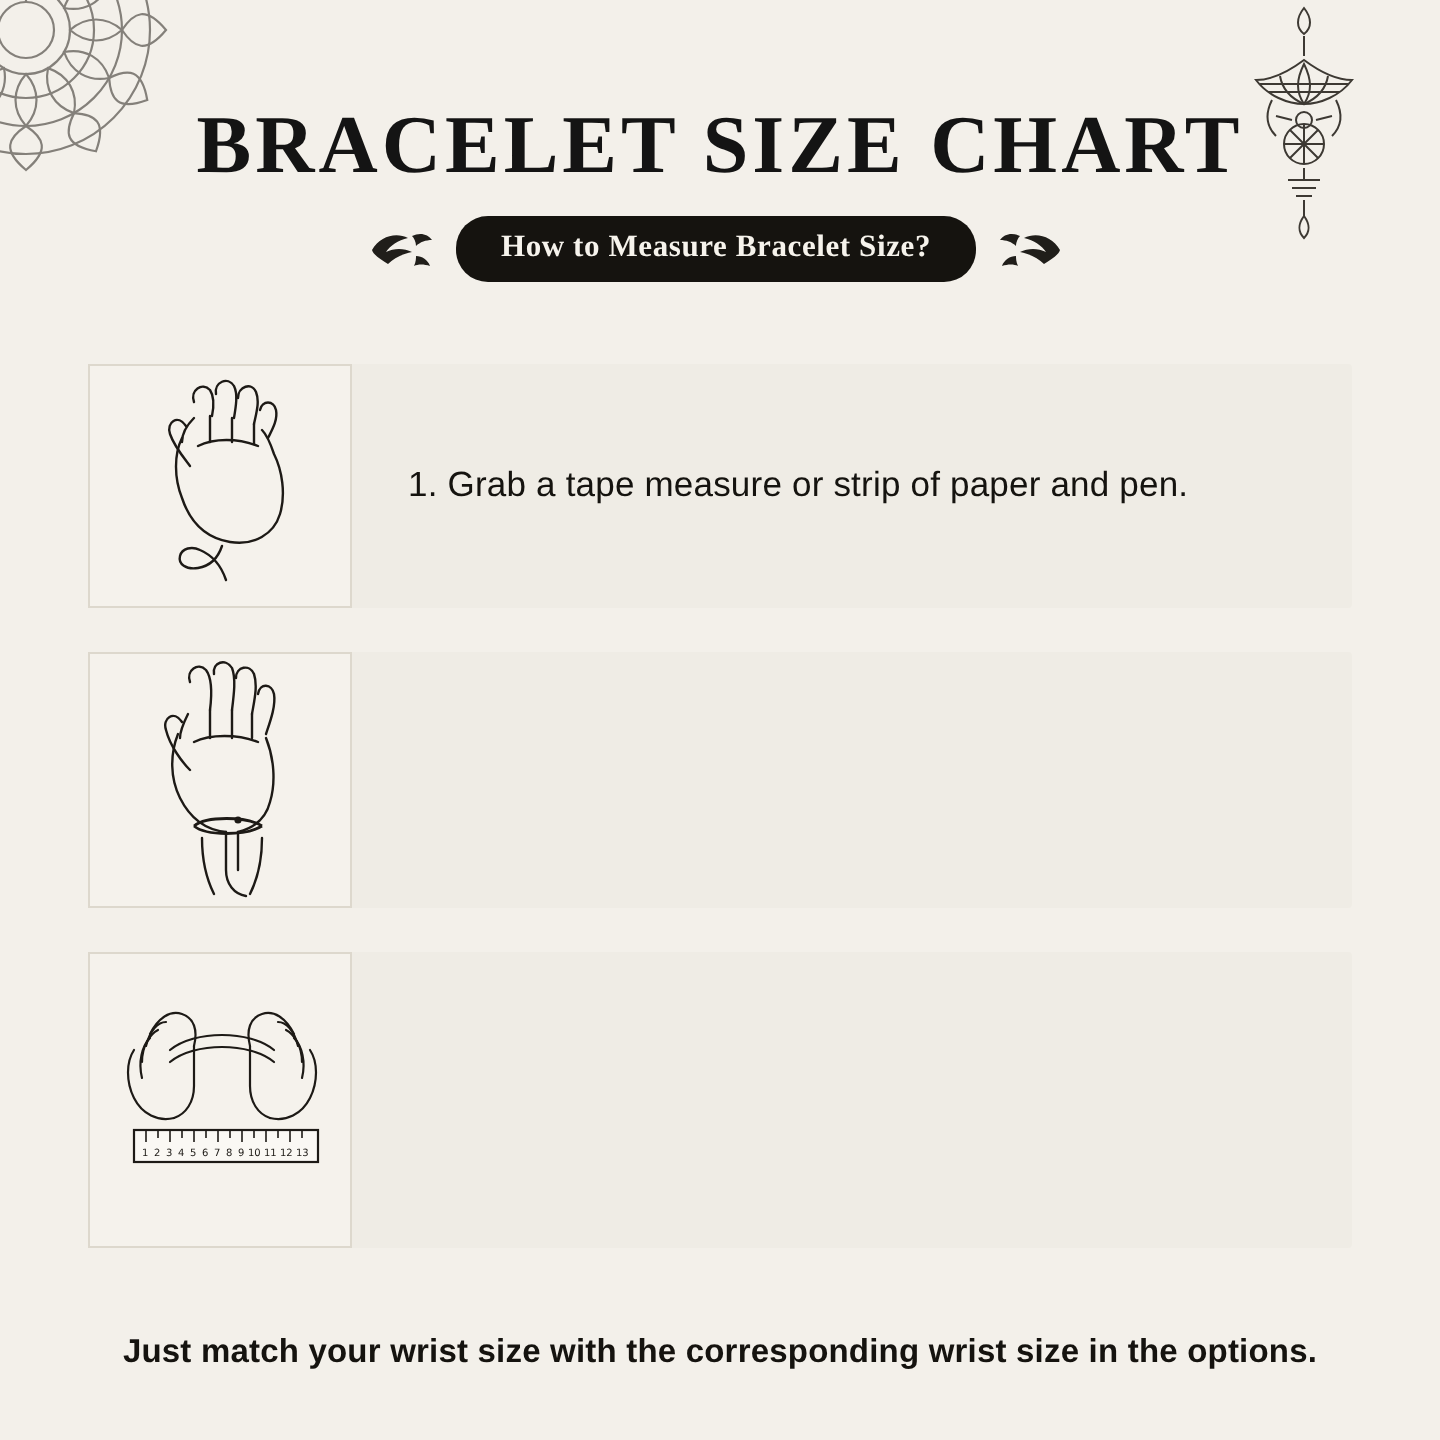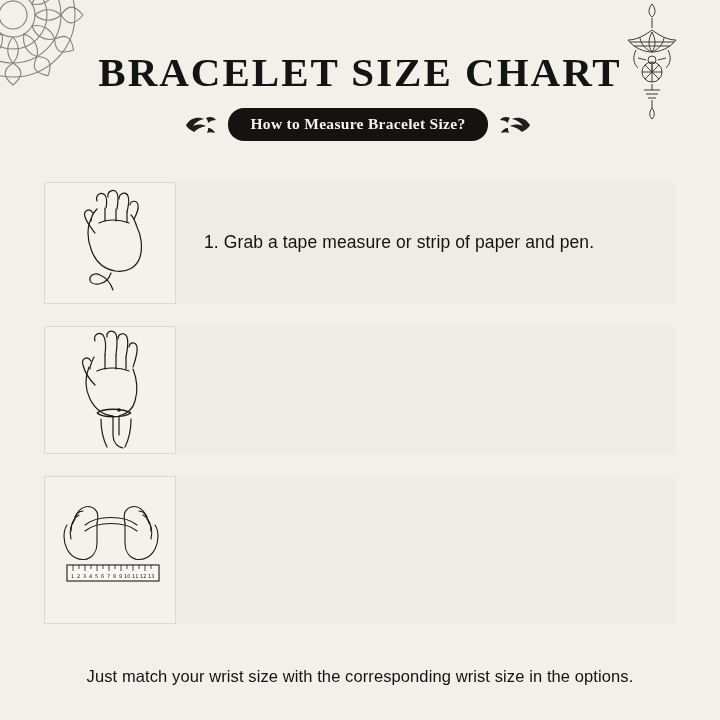--- a/index.html
+++ b/index.html
@@ -146,20 +146,21 @@
   
   .footer {
     position: absolute;
     left: 0;
     bottom: 34px;
     width: 720px;
     text-align: center;
     font-size: 16.5px;
     color: #15130f;
     letter-spacing: 0.1px;
+    font-weight: bold;
   }
 
   svg { display: block; }
 </style>
 </head>
 <body>
 
 <div id="page">
 
   <div class="mandala-tl">

